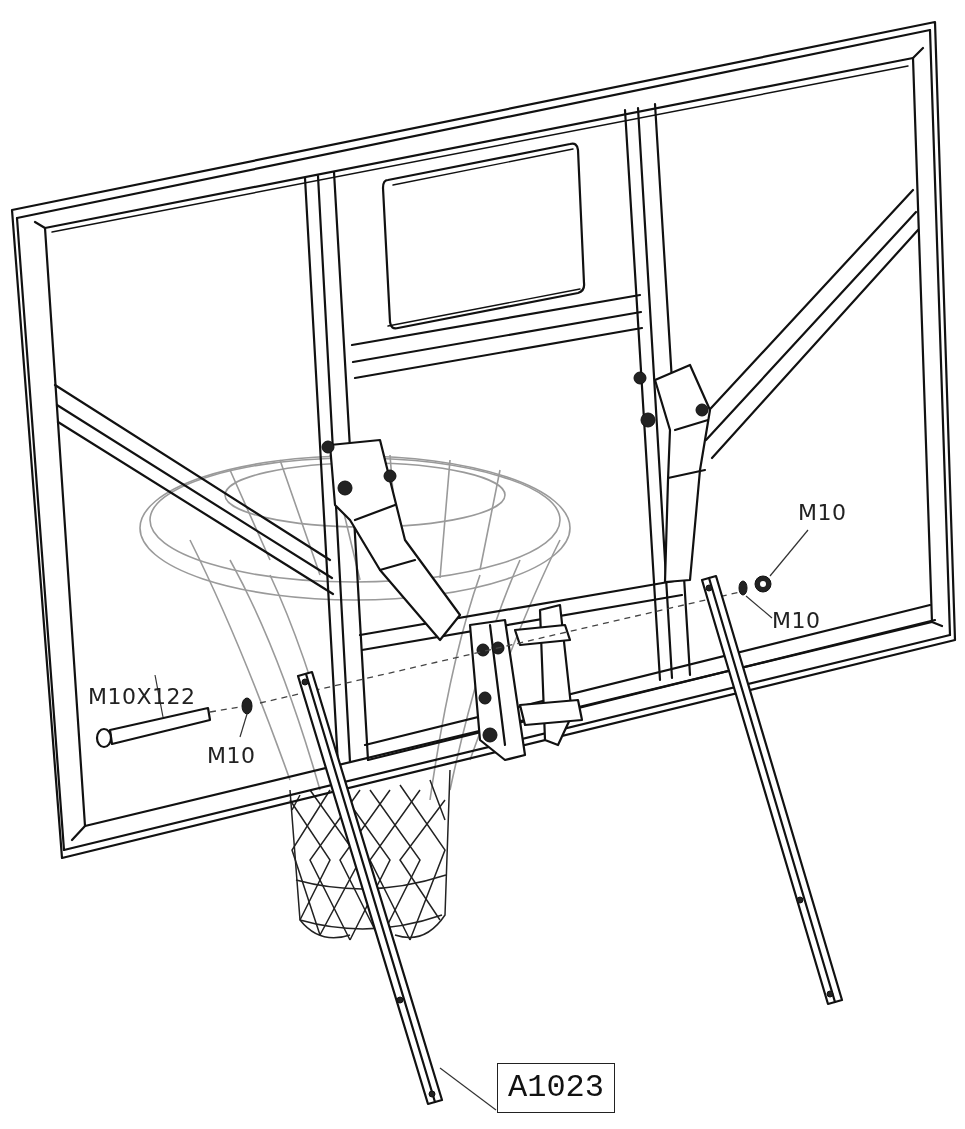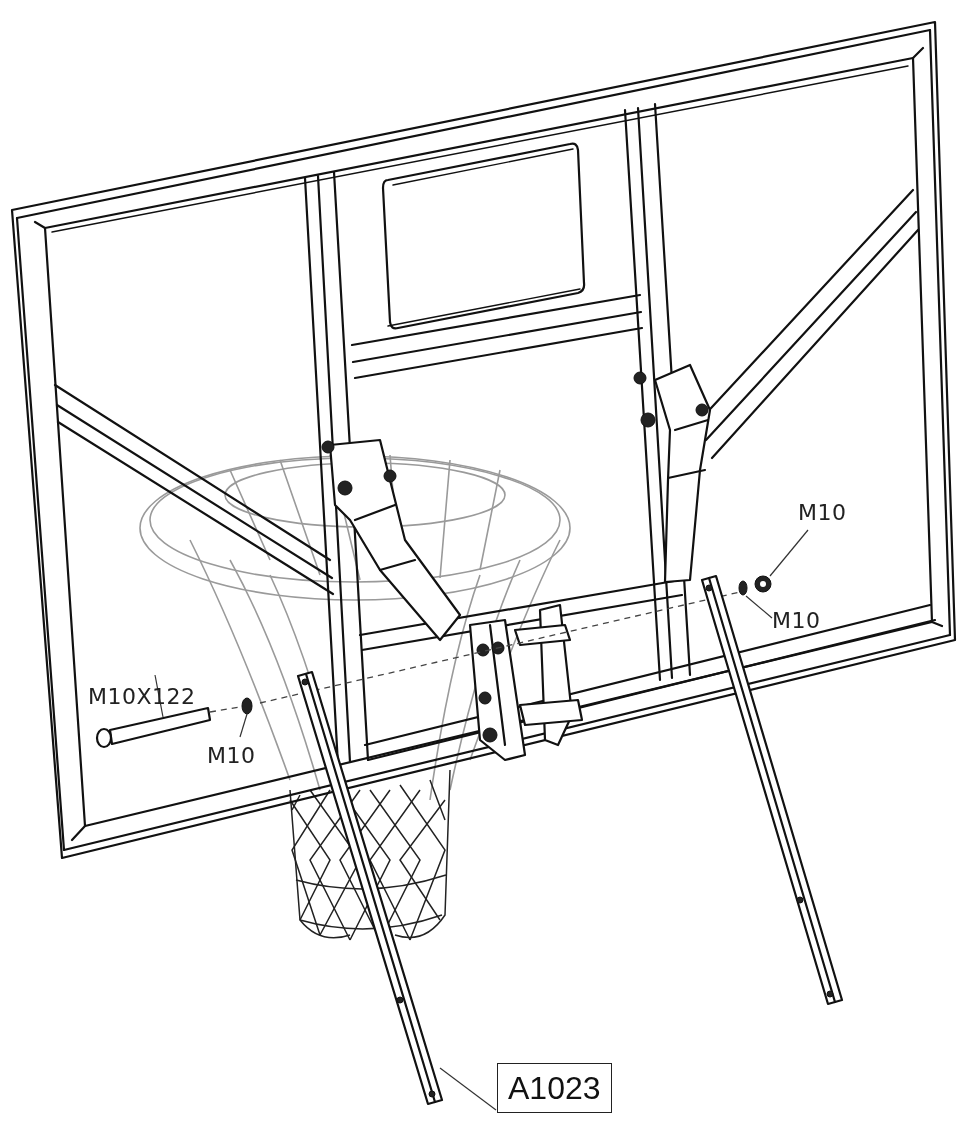--- a/index.html
+++ b/index.html
@@ -7,21 +7,21 @@
     #diagram { position: absolute; left: 0; top: 0; width: 965px; height: 1129px; }
     .ln { fill: none; stroke: #111; stroke-width: 2.2; stroke-linejoin: round; stroke-linecap: round; }
     .ln-thin { fill: none; stroke: #111; stroke-width: 1.4; stroke-linecap: round; }
     .ln-fill { fill: #fff; stroke: #111; stroke-width: 2.2; stroke-linejoin: round; }
     .ghost { fill: none; stroke: #9a9a9a; stroke-width: 1.6; }
     .net { fill: none; stroke: #222; stroke-width: 1.5; }
     .dash { fill: none; stroke: #444; stroke-width: 1.3; stroke-dasharray: 6 5; }
     .leader { fill: none; stroke: #333; stroke-width: 1.2; }
     .hw { fill: #222; stroke: #111; stroke-width: 1; }
     .label { position: absolute; font-family: "DejaVu Sans", sans-serif; font-size: 22px; color: #222; letter-spacing: 0.5px; white-space: nowrap; }
-    .part-box { position: absolute; border: 1.5px solid #222; background: #fff; font-family: Liberation Sans, sans-serif; font-size: 32px; color: #111; padding: 4px 10px; line-height: 40px; }
+    .part-box { position: absolute; border: 1.5px solid #222; background: #fff; font-family: Liberation Mono, monospace; font-size: 32px; color: #111; padding: 4px 10px; line-height: 40px; }
   </style>
 </head>
 <body>
 
 <svg id="diagram" viewBox="0 0 965 1129" xmlns="http://www.w3.org/2000/svg">
 
   <g>
     <ellipse class="ghost" cx="355" cy="528" rx="215" ry="72"></ellipse>
     <ellipse class="ghost" cx="355" cy="520" rx="205" ry="62"></ellipse>
     <ellipse class="ghost" cx="365" cy="495" rx="140" ry="32"></ellipse>

